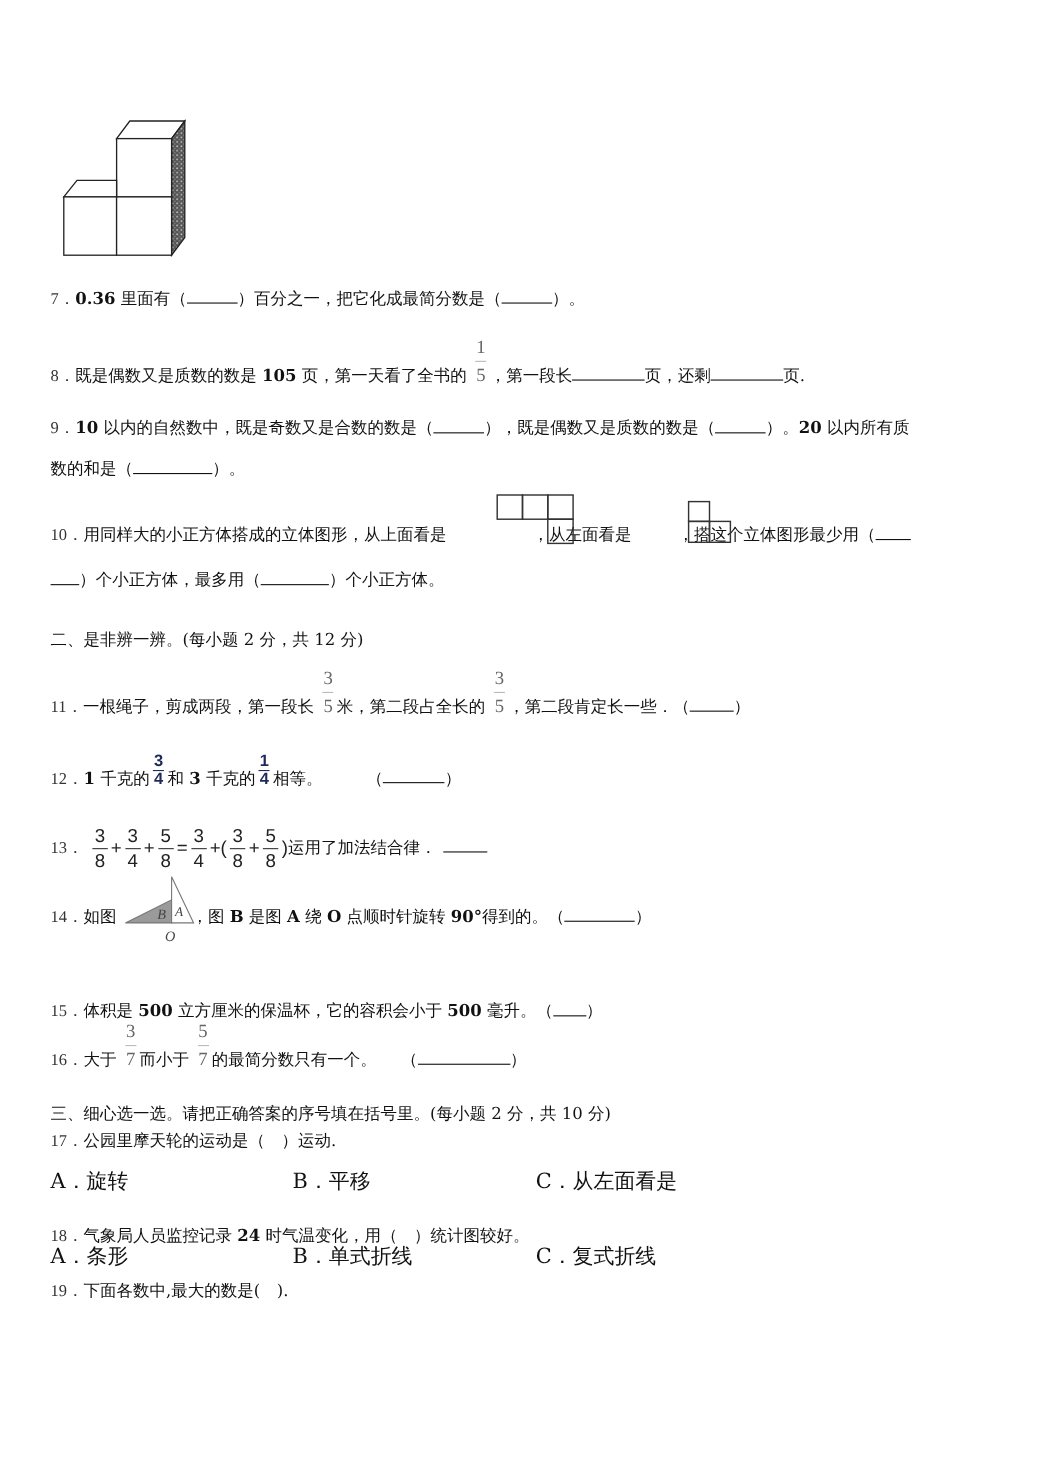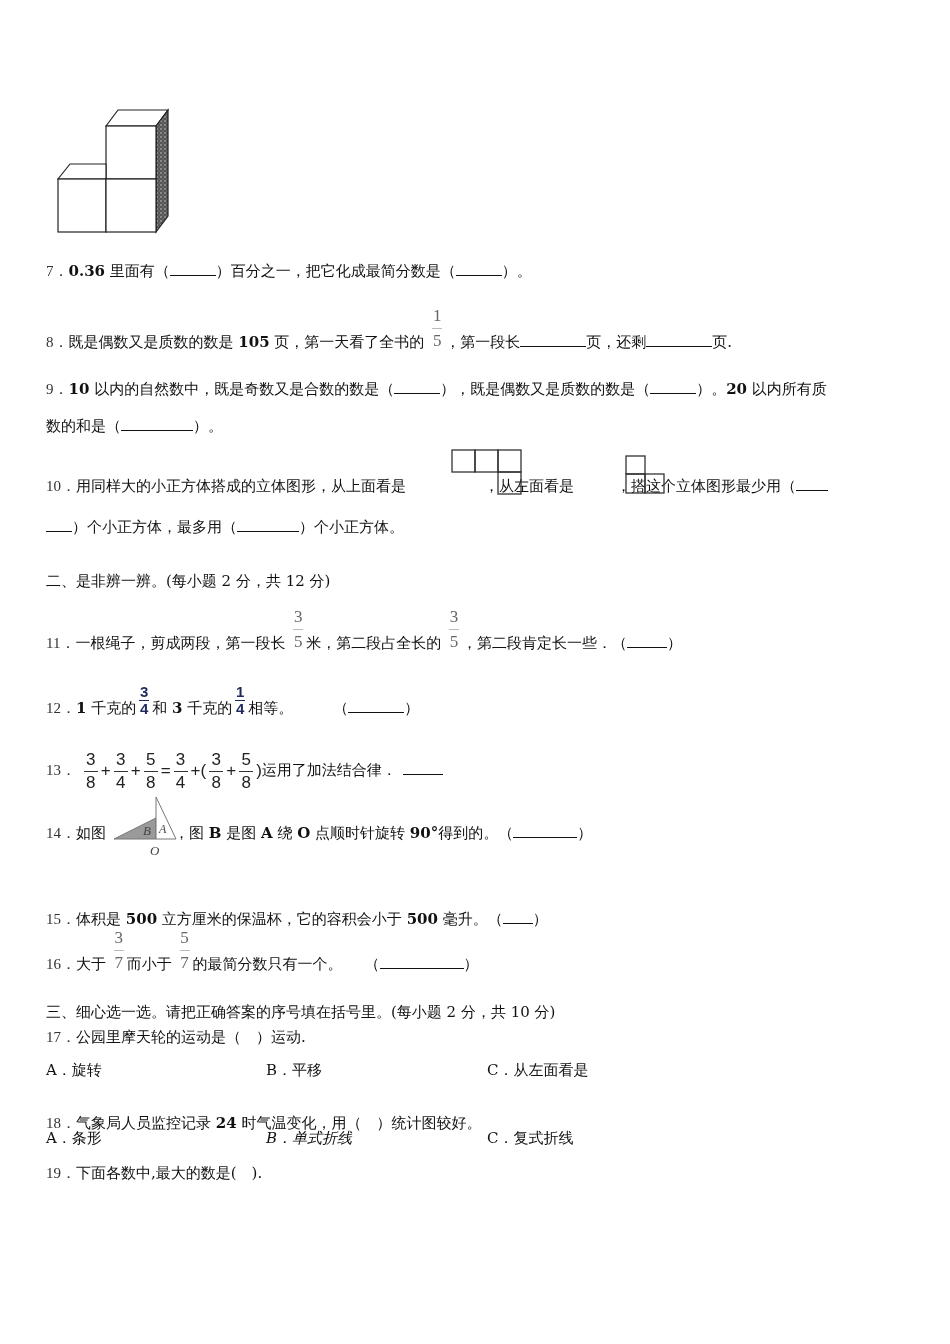--- a/index.html
+++ b/index.html
@@ -14,21 +14,21 @@
   .b { font-weight: bold; }
   .blank { display: inline-block; border-bottom: 1.5px solid #111; height: 14px; vertical-align: baseline; }
   .frac { display: inline-flex; flex-direction: column; align-items: center; vertical-align: middle; font-family: "Liberation Serif", serif; color: #666; font-size: 17px; line-height: 20px; margin: 0 3px; }
   .frac .bar { width: 10px; border-top: 1px solid #bbb; margin: 2px 0; }
   .frac.tall { position: relative; top: -14px; }
   .frac.eq { color: #222; font-family: "Liberation Sans", sans-serif; font-size: 17px; line-height: 18px; }
   .frac.eq .bar { width: 14px; border-top: 1px solid #333; }
   .frac.blue { color: #1f2a5a; font-family: "Liberation Sans", sans-serif; font-weight: bold; font-size: 15px; line-height: 14px; }
   .frac.blue .bar { width: 10px; border-top: 1.5px solid #1f2a5a; margin: 1px 0; }
   .op { font-family: "Liberation Sans", sans-serif; font-size: 17px; color: #222; vertical-align: middle; }
-  .opt { position: absolute; white-space: nowrap; font-size: 15px; }
+  .opt { position: absolute; white-space: nowrap; font-size: 19px; }
 </style>
 </head>
 <body>
 
 <div class="abs" style="left:52px;top:104px;width:120px;height:130px;">
   <svg width="120" height="130" viewBox="0 0 120 130">
     <defs>
       <pattern id="speck" width="4" height="4" patternUnits="userSpaceOnUse">
         <rect width="4" height="4" fill="#555"></rect>
         <circle cx="1" cy="1" r="0.8" fill="#ccc"></circle>
@@ -186,18 +186,18 @@
   <span class="qnum">17．</span><span>公园里摩天轮的运动是（　）运动.</span>
 </div>
 <div class="opt" style="left:46px;top:1061px;">A．旋转</div>
 <div class="opt" style="left:266px;top:1061px;">B．平移</div>
 <div class="opt" style="left:487px;top:1061px;">C．从左面看是</div>
 
 <div class="line" style="top:1095px;margin-top:18px;">
   <span class="qnum">18．</span><span>气象局人员监控记录 </span><span class="b">24</span><span> 时气温变化，用（　）统计图较好。</span>
 </div>
 <div class="opt" style="left:46px;top:1129px;">A．条形</div>
-<div class="opt" style="left:266px;top:1129px;font-style:italic;">B．单式折线</div>
+<div class="opt" style="left:266px;top:1129px;">B．单式折线</div>
 <div class="opt" style="left:487px;top:1129px;">C．复式折线</div>
 
 <div class="line" style="top:1163px;">
   <span class="qnum">19．</span><span>下面各数中,最大的数是(　).</span>
 </div>
 
 </body></html>

